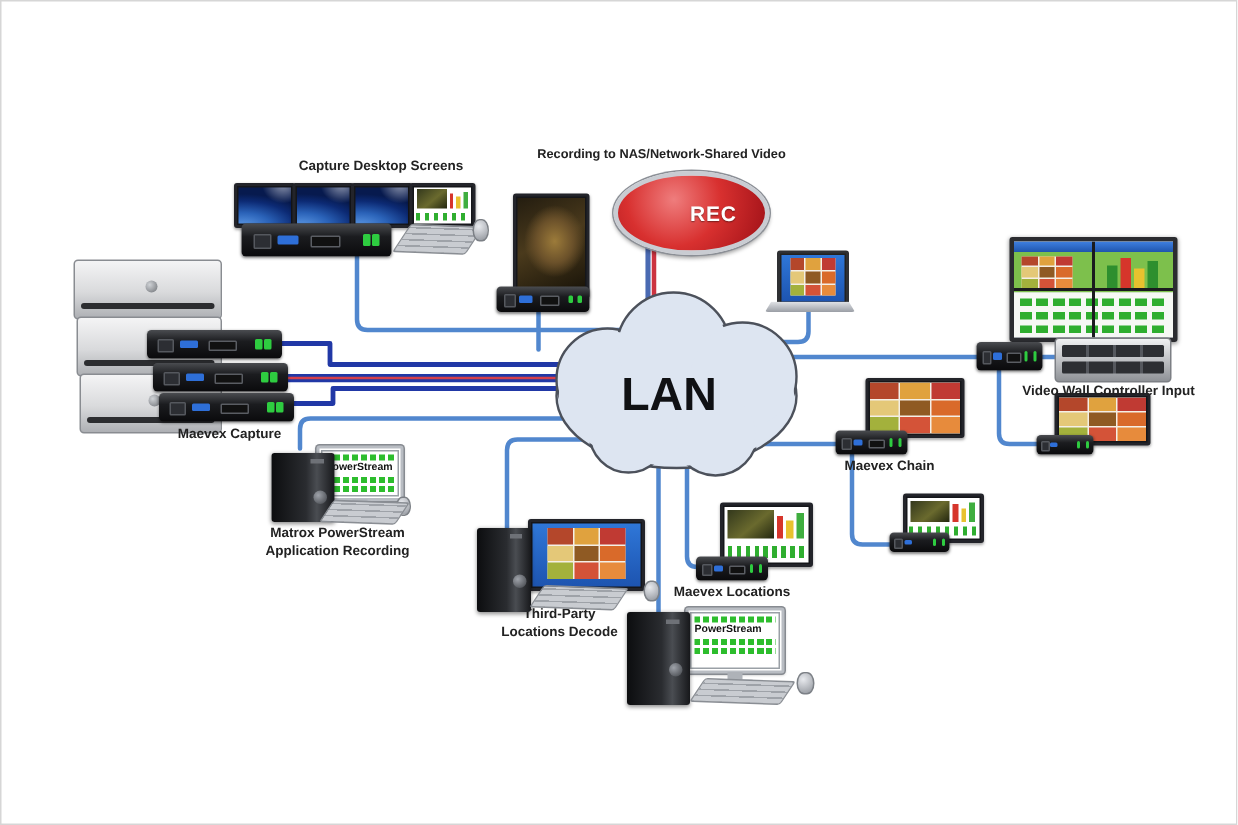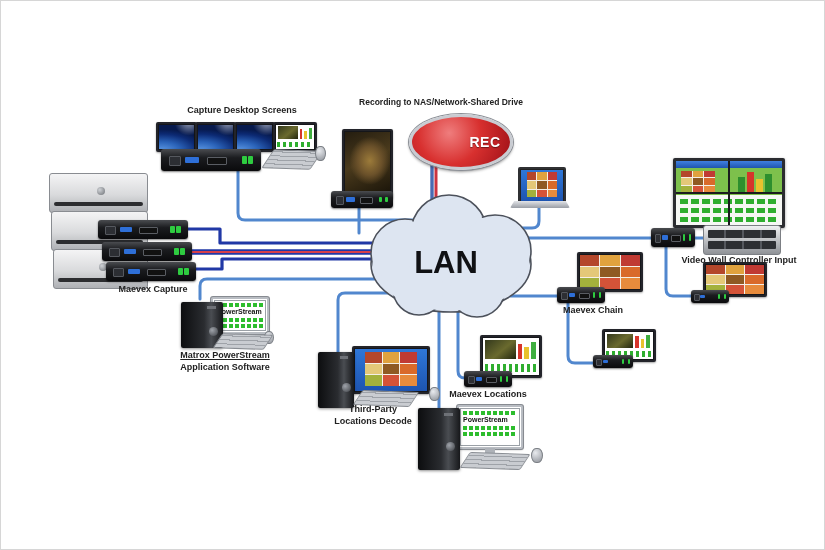--- a/index.html
+++ b/index.html
@@ -75,21 +75,21 @@
        background:radial-gradient(circle at 35% 35%,#cfd2d6,#6d7075);}
   .rack{position:absolute;z-index:4;border:1px solid #7c7f84;border-radius:3px;
         background:linear-gradient(180deg,#f0f1f2 0%,#c4c6c9 45%,#8f9297 100%);}
   .rack .row{position:absolute;left:5%;width:90%;height:8px;background:
         repeating-linear-gradient(90deg,#2d2f33 0 16px,#55585e 16px 18px);border-radius:1px;}
   .rack .r1{top:4px;} .rack .r2{top:15px;}
   
   .rec{position:absolute;z-index:4;width:50px;height:50px;border-radius:50%;
        background:radial-gradient(circle at 38% 32%,#ef7d7d 0%,#d8302f 45%,#9c0f16 100%);
        border:3px solid #c9ccd2;box-shadow:0 0 0 1px #8b8f96,0 2px 3px rgba(0,0,0,.4);
-       display:flex;align-items:center;justify-content:center;padding-left:48px;}
+       display:flex;align-items:center;padding-left:48px;}
   .rec span{color:#fff;font-weight:bold;font-size:14px;letter-spacing:.5px;text-shadow:0 1px 1px rgba(0,0,0,.45);}
   
   .laptop{position:absolute;z-index:4;}
   .laptop .lscr{position:absolute;left:8px;top:0;width:44px;height:33px;background:#222;border:2px solid #2f3033;border-radius:2px;}
   .laptop .lbase{position:absolute;left:0;top:34px;width:60px;height:7px;
        background:linear-gradient(#e2e4e8,#9a9ea5);border-radius:2px;
        clip-path:polygon(7% 0,93% 0,100% 100%,0 100%);}
   
   .vwall{position:absolute;z-index:4;background:#2b2c30;padding:3px;border-radius:2px;box-shadow:0 1px 3px rgba(0,0,0,.4);}
   .vscreen{position:relative;width:106px;height:64px;background:#dfe7f2;overflow:hidden;}
@@ -152,27 +152,27 @@
         <circle cx="404" cy="252" r="32.5"></circle>
         <circle cx="448" cy="232" r="36.5"></circle>
         <circle cx="494" cy="250" r="34.5"></circle>
         <circle cx="418" cy="288" r="24.5"></circle>
         <circle cx="476" cy="288" r="26.5"></circle>
       </g>
       <text x="445" y="272" text-anchor="middle" font-family="Liberation Sans, sans-serif" font-size="31" font-weight="bold" fill="#101114">LAN</text>
     </g>
   </svg>
 
-  <div class="lbl" style="left:241px;top:104px;">Capture Desktop Screens</div>
-  <div class="lbl" style="left:440px;top:96px;font-size:8.5px;">Recording to NAS/Network-Shared Drive</div>
+  <div class="lbl" style="left:253px;top:104px;">Capture Desktop Screens</div>
+  <div class="lbl" style="left:440px;top:96px;font-size:8.5px;">Recording to NAS/Network-Shared Video</div>
   <div class="lbl" style="left:152px;top:283px;">Maevex Capture</div>
   <div class="lbl" style="left:738px;top:254px;">Video Wall Controller Input</div>
   <div class="lbl" style="left:592px;top:304px;">Maevex Chain</div>
-  <div class="lbl" style="left:224px;top:349px;text-decoration:underline;">Matrox PowerStream</div>
-  <div class="lbl" style="left:224px;top:361px;">Application Software</div>
+  <div class="lbl" style="left:224px;top:349px;">Matrox PowerStream</div>
+  <div class="lbl" style="left:224px;top:361px;">Application Recording</div>
   <div class="lbl" style="left:372px;top:403px;">Third-Party</div>
   <div class="lbl" style="left:372px;top:415px;">Locations Decode</div>
   <div class="lbl" style="left:487px;top:388px;">Maevex Locations</div>
 
   <div class="disp" style="left:155px;top:121px;width:37px;height:26px;">
       <div class="scr c-swoosh"></div>
     </div>
   <div class="disp" style="left:194px;top:121px;width:37px;height:26px;">
       <div class="scr c-swoosh"></div>
     </div>

